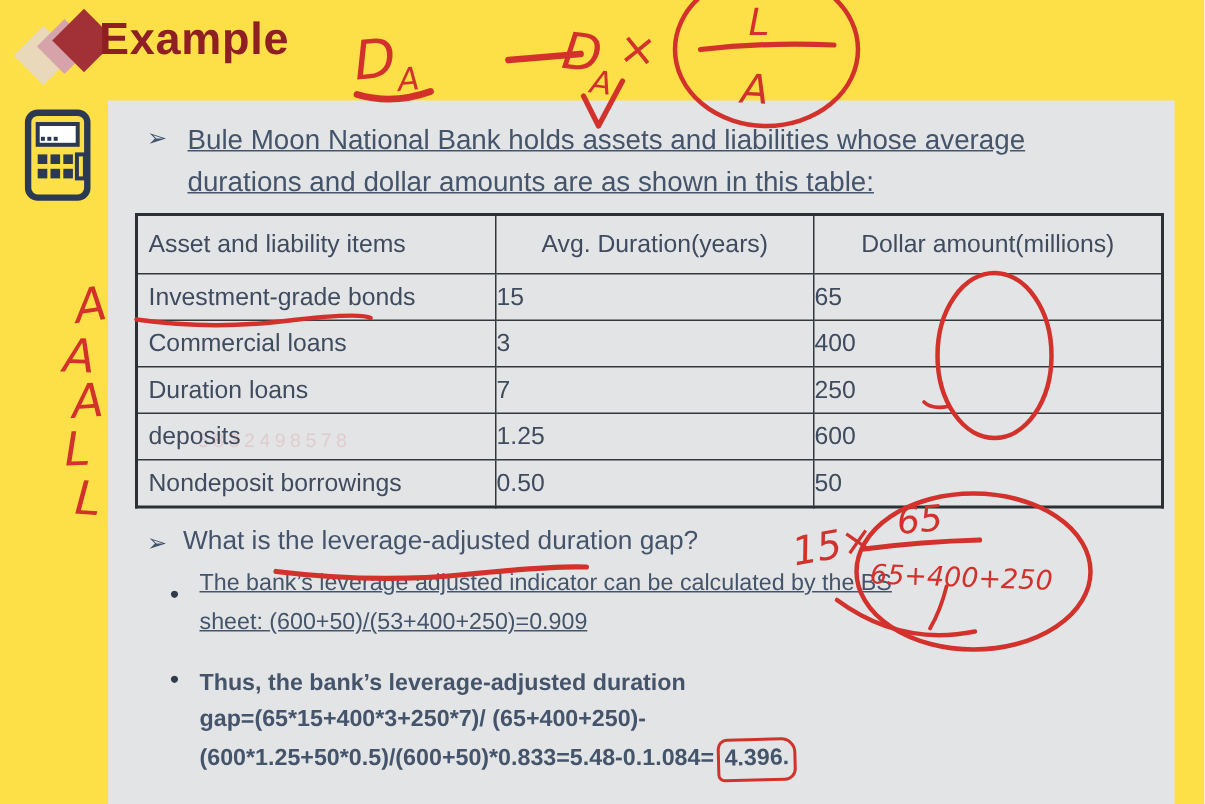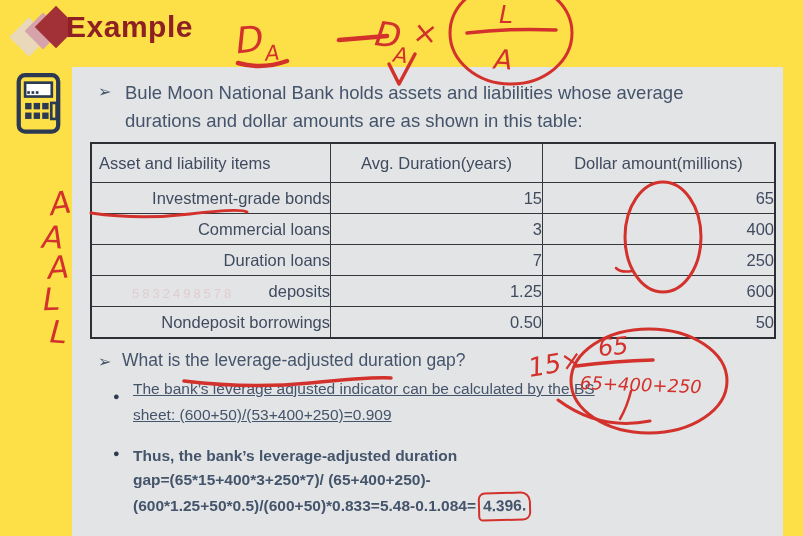--- a/index.html
+++ b/index.html
@@ -16,41 +16,41 @@
   
   .calc-icon{position:absolute;left:14px;top:72px;}
   
   .panel{
     position:absolute;left:72px;top:67px;width:711px;height:469px;
     background:#e3e4e6;
   }
   .txt{color:#44546a;}
   .arrow-bullet{position:absolute;font-size:16px;color:#44546a;}
   .dot-bullet{position:absolute;font-size:11px;color:#2f3c50;}
-  .intro{position:absolute;left:125px;top:79px;width:610px;font-size:18.5px;line-height:28px;}
+  .intro{position:absolute;left:125px;top:79px;width:610px;font-size:18.5px;line-height:28px;text-decoration:underline;}
   .question{position:absolute;left:122px;top:350px;width:500px;font-size:17.5px;}
   .subtext{position:absolute;left:133px;font-size:15.5px;}
   .sub1{top:376px;line-height:26px;width:470px;text-decoration:underline;}
   .sub2{top:444px;line-height:24px;width:470px;font-weight:bold;}
   .result-box{
     display:inline-block;border:2.5px solid #d3312c;border-radius:7px 10px 8px 5px;
     padding:0 3px 1px 3px;margin-left:2px;transform:rotate(-1.5deg);
   }
   
   .data-table{
     position:absolute;left:90px;top:142px;border-collapse:collapse;
     table-layout:fixed;width:673px;color:#3f4b5e;font-size:16.5px;
   }
   .data-table td,.data-table th{
     border:1.5px solid #34383c;font-weight:normal;vertical-align:middle;
     padding:0;overflow:hidden;white-space:nowrap;
   }
   .data-table{border:2.5px solid #2c3034;}
   .data-table th{height:38px;}
-  .data-table td{height:30px;text-align:right;}
+  .data-table td{height:30px;text-align:left;}
   .col-item{width:231px;text-align:left;padding-left:7px !important;}
   .col-dur{width:211px;}
   .col-amt{width:231px;}
   
   .watermark{
     position:absolute;left:132px;top:286px;font-size:13px;letter-spacing:3px;
     color:rgba(211,49,45,0.13);
   }
   
   .ink-overlay{position:absolute;left:0;top:0;z-index:6;pointer-events:none;}

